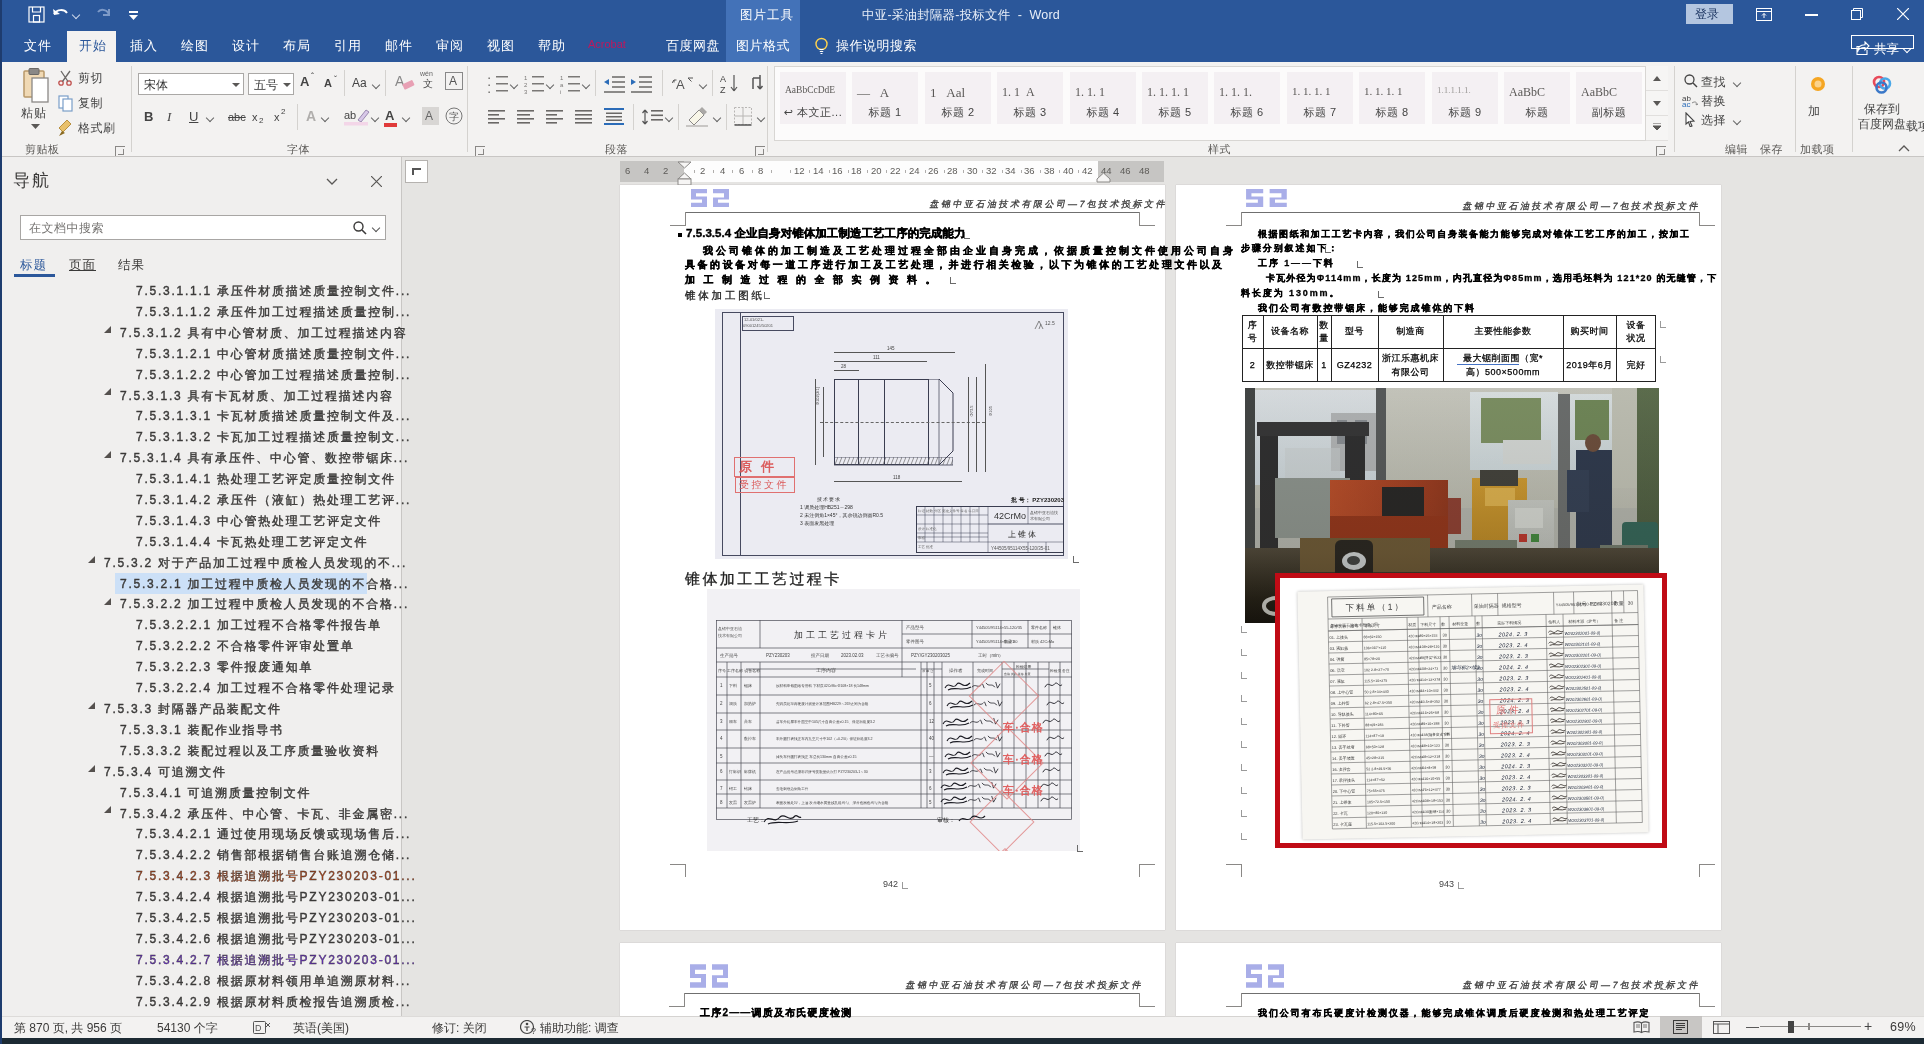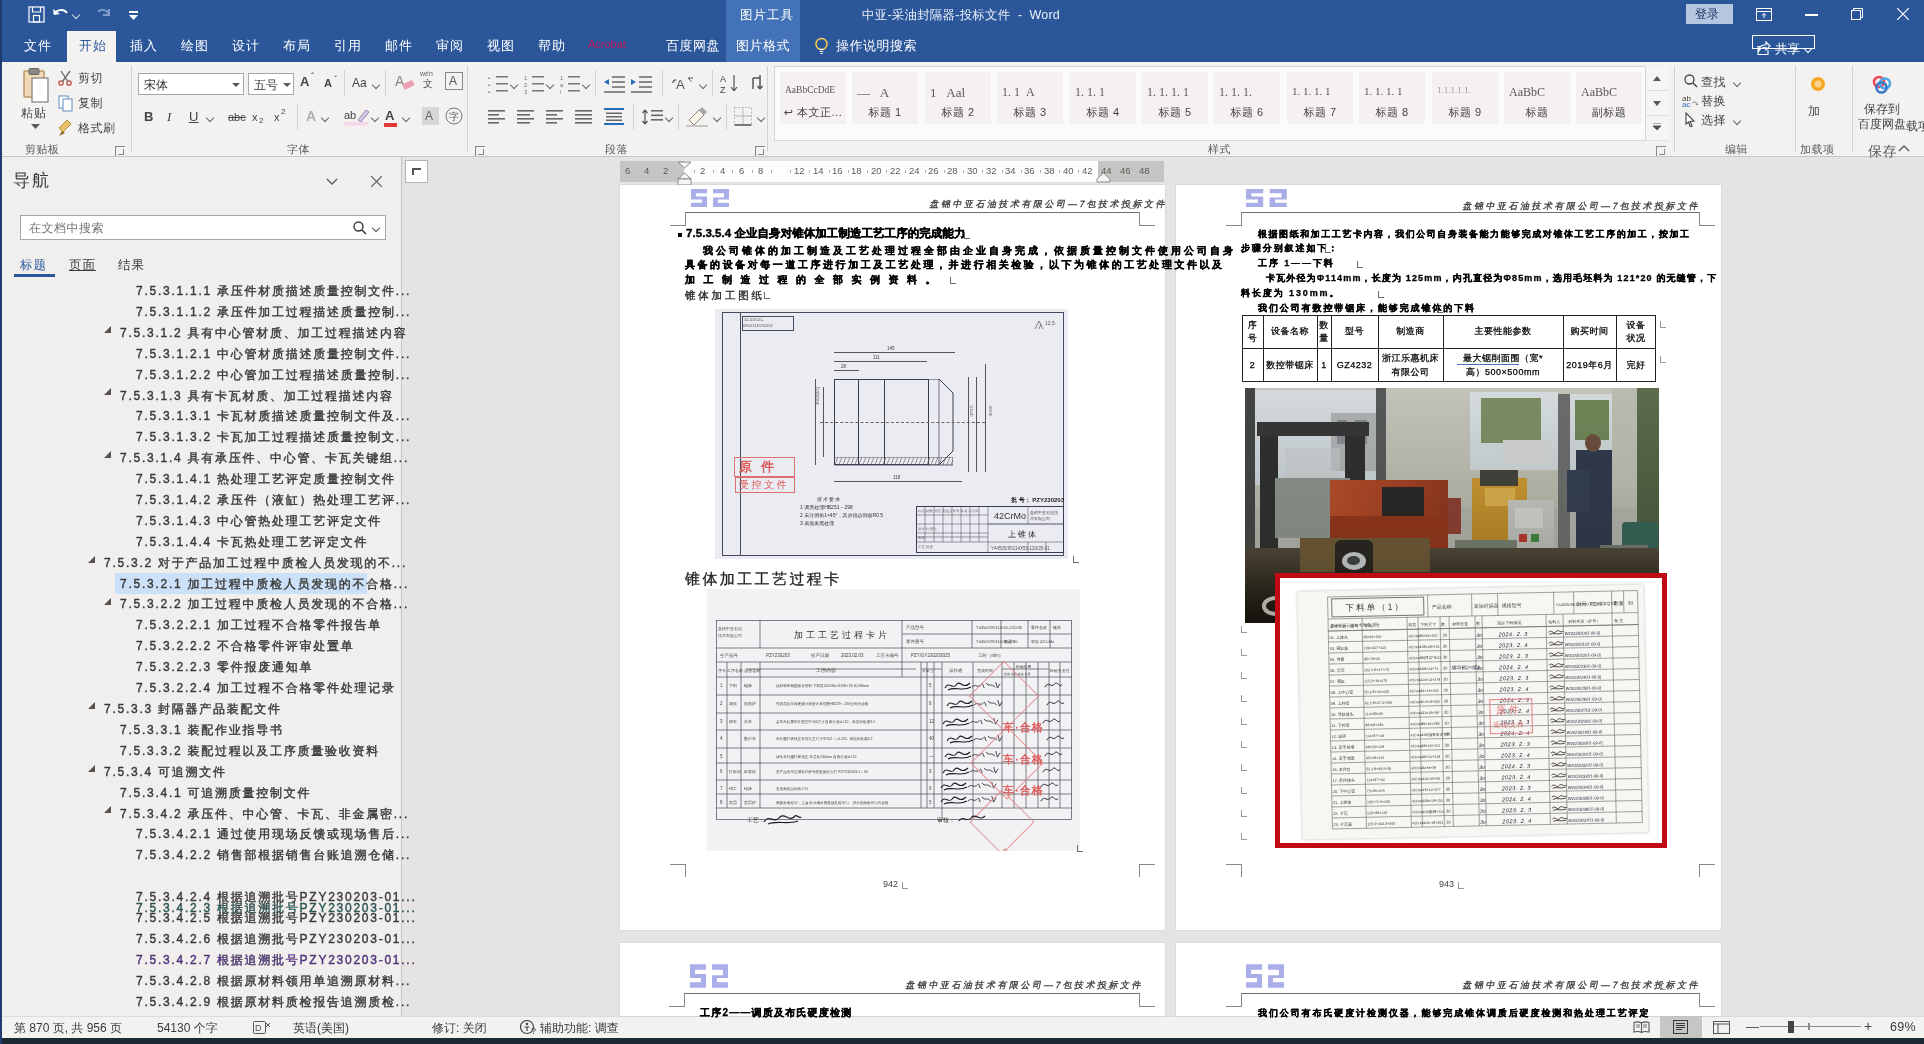--- a/index.html
+++ b/index.html
@@ -71,21 +71,21 @@
 <div class="tx" style="left:487px;top:39px;font-size:13px;color:#fff;letter-spacing:1px;">视图</div>
 <div class="tx" style="left:538px;top:39px;font-size:13px;color:#fff;letter-spacing:1px;">帮助</div>
 <div class="tx" style="left:588px;top:39px;font-size:11px;color:#be185d;">Acrobat</div>
 <div class="tx" style="left:666px;top:39px;font-size:13px;color:#fff;letter-spacing:0.5px;">百度网盘</div>
 <div class="tx" style="left:736px;top:39px;font-size:13px;color:#fff;letter-spacing:0.5px;">图片格式</div>
 <svg class="ab" style="left:814px;top:37px;" width="15" height="18" viewBox="0 0 15 18">
     <circle cx="7.5" cy="7" r="5.5" fill="none" stroke="#ffd34d" stroke-width="1.4"></circle>
     <path d="M5.5 12.5 h4 M5.8 14.5 h3.4 M6.5 16.5 h2" stroke="#fff" stroke-width="1.2"></path>
   </svg>
 <div class="tx" style="left:836px;top:39px;font-size:13px;color:#fff;letter-spacing:0.5px;">操作说明搜索</div>
-<div class="box" style="left:1752px;top:35px;width:63px;height:14px;border:1.5px solid #fff">
+<div class="box" style="left:1851px;top:35px;width:63px;height:14px;border:1.5px solid #fff">
     <svg class="ab" style="left:4px;top:5px" width="15" height="15" viewBox="0 0 15 15">
       <g fill="none" stroke="#fff" stroke-width="1.1">
         <path d="M9 1 L13 5 L9 9 V6.5 C4 6.5 2 9 1.5 11 C1.5 6 4 3.8 9 3.7 Z"></path>
         <path d="M11 9 v4.5 h-10 v-8 h3"></path>
       </g>
     </svg>
     <div class="tx" style="left:22px;top:7px;font-size:12.5px;color:#fff">共享</div>
     <div class="chv" style="left:52px;top:10px;color:#fff"></div>
   </div>
 <div class="box" style="left:0px;top:62px;width:1924px;height:94px;background:#f3f2f1"></div>
@@ -370,21 +370,21 @@
 <div class="tx" style="left:1906px;top:120px;font-size:12px;color:#444;">载项</div>
 <div class="tx" style="left:1800px;top:144px;font-size:11px;color:#5d5b58;letter-spacing:0.5px;">加载项</div>
 <div class="vline" style="left:1852px;top:66px;height:86px"></div>
 <svg class="ab" style="left:1872px;top:75px;" width="20" height="19" viewBox="0 0 20 19">
     <circle cx="7" cy="7" r="5" fill="none" stroke="#e84a5a" stroke-width="2.6"></circle>
     <circle cx="13" cy="8.5" r="5" fill="none" stroke="#4aa8e8" stroke-width="2.6"></circle>
     <circle cx="9.5" cy="12.5" r="5" fill="none" stroke="#3a78c8" stroke-width="2.6"></circle>
   </svg>
 <div class="tx" style="left:1864px;top:103px;font-size:12px;color:#444;">保存到</div>
 <div class="tx" style="left:1858px;top:118px;font-size:12px;color:#444;">百度网盘</div>
-<div class="tx" style="left:1868px;top:144px;font-size:14px;color:#5d5b58;letter-spacing:0.5px;">保存</div>
+<div class="tx" style="left:1760px;top:144px;font-size:11px;color:#5d5b58;letter-spacing:0.5px;">保存</div>
 <svg class="ab" style="left:1898px;top:144px;" width="12" height="8" viewBox="0 0 12 8">
     <path d="M1 7 L6 2 L11 7" fill="none" stroke="#5a5856" stroke-width="1.3"></path>
   </svg>
 <div class="box" style="left:0px;top:157px;width:402px;height:859px;background:#f0efee;border-right:1px solid #c8c6c4"></div>
 <div class="tx" style="left:13px;top:172px;font-size:17px;color:#3b3a39;letter-spacing:2px;">导航</div>
 <svg class="ab" style="left:326px;top:178px;" width="12" height="7" viewBox="0 0 12 7">
     <path d="M1 1 L6 6 L11 1" fill="none" stroke="#5a5856" stroke-width="1.3"></path>
   </svg>
 <svg class="ab" style="left:371px;top:176px;" width="11" height="11" viewBox="0 0 11 11">
     <path d="M0 0 L11 11 M11 0 L0 11" stroke="#5a5856" stroke-width="1.2"></path>
@@ -411,21 +411,21 @@
 <div class="tx" style="left:136px;top:369px;font-size:12px;color:#3b3a39;letter-spacing:1.75px;-webkit-text-stroke:0.4px #3b3a39;">7.5.3.1.2.2 中心管加工过程描述质量控制...</div>
 <svg class="ab" style="left:104px;top:388px" width="7" height="7" viewBox="0 0 7 7">
     <path d="M7 0 L7 7 L0 7 Z" fill="#55514e"></path>
   </svg>
 <div class="tx" style="left:120px;top:390px;font-size:12px;color:#3b3a39;letter-spacing:1.75px;-webkit-text-stroke:0.4px #3b3a39;">7.5.3.1.3 具有卡瓦材质、加工过程描述内容</div>
 <div class="tx" style="left:136px;top:410px;font-size:12px;color:#3b3a39;letter-spacing:1.75px;-webkit-text-stroke:0.4px #3b3a39;">7.5.3.1.3.1 卡瓦材质描述质量控制文件及...</div>
 <div class="tx" style="left:136px;top:431px;font-size:12px;color:#3b3a39;letter-spacing:1.75px;-webkit-text-stroke:0.4px #3b3a39;">7.5.3.1.3.2 卡瓦加工过程描述质量控制文...</div>
 <svg class="ab" style="left:104px;top:451px" width="7" height="7" viewBox="0 0 7 7">
     <path d="M7 0 L7 7 L0 7 Z" fill="#55514e"></path>
   </svg>
-<div class="tx" style="left:120px;top:452px;font-size:12px;color:#3b3a39;letter-spacing:1.75px;-webkit-text-stroke:0.4px #3b3a39;">7.5.3.1.4 具有承压件、中心管、卡瓦关键组...</div>
+<div class="tx" style="left:120px;top:452px;font-size:12px;color:#3b3a39;letter-spacing:1.75px;-webkit-text-stroke:0.4px #3b3a39;">7.5.3.1.4 具有承压件、中心管、数控带锯床...</div>
 <div class="tx" style="left:136px;top:473px;font-size:12px;color:#3b3a39;letter-spacing:1.75px;-webkit-text-stroke:0.4px #3b3a39;">7.5.3.1.4.1 热处理工艺评定质量控制文件</div>
 <div class="tx" style="left:136px;top:494px;font-size:12px;color:#3b3a39;letter-spacing:1.75px;-webkit-text-stroke:0.4px #3b3a39;">7.5.3.1.4.2 承压件（液缸）热处理工艺评...</div>
 <div class="tx" style="left:136px;top:515px;font-size:12px;color:#3b3a39;letter-spacing:1.75px;-webkit-text-stroke:0.4px #3b3a39;">7.5.3.1.4.3 中心管热处理工艺评定文件</div>
 <div class="tx" style="left:136px;top:536px;font-size:12px;color:#3b3a39;letter-spacing:1.75px;-webkit-text-stroke:0.4px #3b3a39;">7.5.3.1.4.4 卡瓦热处理工艺评定文件</div>
 <svg class="ab" style="left:88px;top:556px" width="7" height="7" viewBox="0 0 7 7">
     <path d="M7 0 L7 7 L0 7 Z" fill="#55514e"></path>
   </svg>
 <div class="tx" style="left:104px;top:557px;font-size:12px;color:#3b3a39;letter-spacing:1.75px;-webkit-text-stroke:0.4px #3b3a39;">7.5.3.2 对于产品加工过程中质检人员发现的不...</div>
 <div class="box" style="left:115px;top:573px;width:252px;height:21px;background:#cce0f7"></div>
 <div class="tx" style="left:120px;top:578px;font-size:12px;color:#3b3a39;letter-spacing:1.75px;-webkit-text-stroke:0.4px #3b3a39;">7.5.3.2.1 加工过程中质检人员发现的不合格...</div>
@@ -447,21 +447,21 @@
     <path d="M7 0 L7 7 L0 7 Z" fill="#55514e"></path>
   </svg>
 <div class="tx" style="left:104px;top:766px;font-size:12px;color:#3b3a39;letter-spacing:1.75px;-webkit-text-stroke:0.4px #3b3a39;">7.5.3.4 可追溯文件</div>
 <div class="tx" style="left:120px;top:787px;font-size:12px;color:#3b3a39;letter-spacing:1.75px;-webkit-text-stroke:0.4px #3b3a39;">7.5.3.4.1 可追溯质量控制文件</div>
 <svg class="ab" style="left:104px;top:806px" width="7" height="7" viewBox="0 0 7 7">
     <path d="M7 0 L7 7 L0 7 Z" fill="#55514e"></path>
   </svg>
 <div class="tx" style="left:120px;top:808px;font-size:12px;color:#3b3a39;letter-spacing:1.75px;-webkit-text-stroke:0.4px #3b3a39;">7.5.3.4.2 承压件、中心管、卡瓦、非金属密...</div>
 <div class="tx" style="left:136px;top:828px;font-size:12px;color:#3b3a39;letter-spacing:1.75px;-webkit-text-stroke:0.4px #3b3a39;">7.5.3.4.2.1 通过使用现场反馈或现场售后...</div>
 <div class="tx" style="left:136px;top:849px;font-size:12px;color:#3b3a39;letter-spacing:1.75px;-webkit-text-stroke:0.4px #3b3a39;">7.5.3.4.2.2 销售部根据销售台账追溯仓储...</div>
-<div class="tx" style="left:136px;top:870px;font-size:12px;color:#0f766e;letter-spacing:1.75px;margin-top:32px;-webkit-text-stroke:0.4px #3b3a39;">7.5.3.4.2.3 根据追溯批号PZY230203-01...</div>
+<div class="tx" style="left:136px;top:870px;font-size:12px;color:#c2410c;letter-spacing:1.75px;-webkit-text-stroke:0.4px #3b3a39;">7.5.3.4.2.3 根据追溯批号PZY230203-01...</div>
 <div class="tx" style="left:136px;top:891px;font-size:12px;color:#3b3a39;letter-spacing:1.75px;-webkit-text-stroke:0.4px #3b3a39;">7.5.3.4.2.4 根据追溯批号PZY230203-01...</div>
 <div class="tx" style="left:136px;top:912px;font-size:12px;color:#3b3a39;letter-spacing:1.75px;-webkit-text-stroke:0.4px #3b3a39;">7.5.3.4.2.5 根据追溯批号PZY230203-01...</div>
 <div class="tx" style="left:136px;top:933px;font-size:12px;color:#3b3a39;letter-spacing:1.75px;-webkit-text-stroke:0.4px #3b3a39;">7.5.3.4.2.6 根据追溯批号PZY230203-01...</div>
 <div class="tx" style="left:136px;top:954px;font-size:12px;color:#6d28d9;letter-spacing:1.75px;-webkit-text-stroke:0.4px #3b3a39;">7.5.3.4.2.7 根据追溯批号PZY230203-01...</div>
 <div class="tx" style="left:136px;top:975px;font-size:12px;color:#3b3a39;letter-spacing:1.75px;-webkit-text-stroke:0.4px #3b3a39;">7.5.3.4.2.8 根据原材料领用单追溯原材料...</div>
 <div class="tx" style="left:136px;top:996px;font-size:12px;color:#3b3a39;letter-spacing:1.75px;-webkit-text-stroke:0.4px #3b3a39;">7.5.3.4.2.9 根据原材料质检报告追溯质检...</div>
 <div class="box" style="left:405px;top:160px;width:23px;height:23px;background:#fff;border:1px solid #b5b2af;">
     <div class="box" style="left:6px;top:7px;width:9px;height:7px;border-left:2.5px solid #555;border-top:2.5px solid #555"></div>
   </div>
 <div class="box" style="left:620px;top:161px;width:544px;height:21px;background:#fdfdfd"></div>

